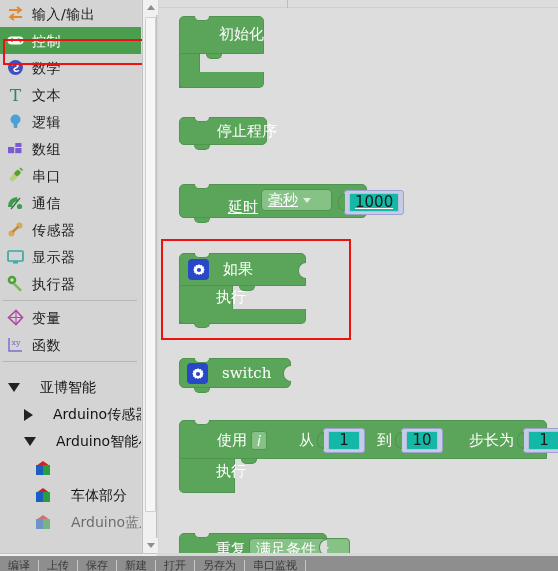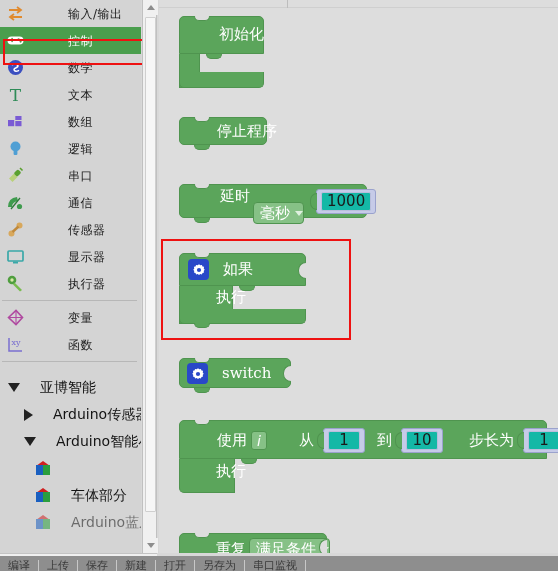--- a/index.html
+++ b/index.html
@@ -37,26 +37,25 @@
     background: #4a9e4d;
   }
   .cat-row.selected .cat-label { color: #ffffff; }
   .cat-icon {
     width: 21px; height: 21px;
     flex: 0 0 21px;
     display: flex; align-items: center; justify-content: center;
     margin-right: 6px;
   }
   .cat-label {
-    font-size: 12px;
+    font-size: 14px;
     color: #1c1c1c;
     font-family: "DejaVu Sans", "Liberation Sans", sans-serif;
     line-height: 1;
     letter-spacing: 0.5px;
-    margin-left: 36px;
   }
 
   .sep {
     height: 1px;
     background: #b7b7b7;
     margin: 3px 4px 3px 2px;
   }
   .gap { height: 9px; }
 
   
@@ -235,22 +234,22 @@
   }
 
   
   .field-dd {
     display: inline-flex;
     align-items: center;
     background: #86c186;
     border: 1px solid #4f944f;
     border-radius: 4px;
     height: 22px;
-    padding: 0 0 0 6px;
-    margin: 13px 3px;
+    padding: 0 20px 0 6px;
+    margin: 4px 3px;
     vertical-align: middle;
   }
   .field-dd .t {
     font-size: 15px; color: #ffffff; line-height: 1; white-space: nowrap;
   }
   .dd-tri {
     width: 0; height: 0;
     margin-left: 5px;
     border-left: 4px solid transparent;
     border-right: 4px solid transparent;
@@ -399,36 +398,36 @@
         <svg width="19" height="19" viewBox="0 0 19 19">
           <text x="9.5" y="15.5" text-anchor="middle" font-family="DejaVu Serif, serif" font-size="17" fill="#2e8b57">T</text>
         </svg>
       </span>
       <span class="cat-label">文本</span>
     </div>
 
     <div class="cat-row">
       <span class="cat-icon">
         <svg width="19" height="19" viewBox="0 0 19 19">
+          <circle cx="9.5" cy="7.5" r="5" fill="#4f9fd4"></circle>
+          <rect x="7.6" y="11.6" width="3.8" height="4.4" rx="1" fill="#4f9fd4"></rect>
+        </svg>
+      </span>
+      <span class="cat-label">逻辑</span>
+    </div>
+
+    <div class="cat-row">
+      <span class="cat-icon">
+        <svg width="19" height="19" viewBox="0 0 19 19">
           <rect x="2" y="8" width="6.2" height="6.2" fill="#7a5bd4"></rect>
           <rect x="9.3" y="4" width="6.2" height="4" fill="#7a5bd4"></rect>
           <rect x="9.3" y="9" width="6.2" height="5.2" fill="#7a5bd4"></rect>
         </svg>
       </span>
       <span class="cat-label">数组</span>
-    </div>
-
-    <div class="cat-row">
-      <span class="cat-icon">
-        <svg width="19" height="19" viewBox="0 0 19 19">
-          <circle cx="9.5" cy="7.5" r="5" fill="#4f9fd4"></circle>
-          <rect x="7.6" y="11.6" width="3.8" height="4.4" rx="1" fill="#4f9fd4"></rect>
-        </svg>
-      </span>
-      <span class="cat-label">逻辑</span>
     </div>
 
     <div class="cat-row">
       <span class="cat-icon">
         <svg width="19" height="19" viewBox="0 0 19 19">
           <path d="M3 15.5 L8 10.5 L11.5 14 L6.5 19 Z" fill="#b9d17a" transform="translate(0,-3)"></path>
           <rect x="9" y="4" width="5" height="6" rx="1.5" fill="#5aa02e" transform="rotate(45 11.5 7)"></rect>
           <path d="M14 2 L16.5 4.5" stroke="#5aa02e" stroke-width="1.6"></path>
         </svg>
       </span>
@@ -584,21 +583,21 @@
 
     <div class="blk" style="left:20px; top:117px; width:88px; height:28px; border-radius:5px;">
       <span class="notch-top"></span>
       <span class="notch-bot" style="top:27px;"></span>
       <span class="blk-text" style="position:absolute; left:9px; top:6px;">停止程序</span>
     </div>
 
     <div class="blk" style="left:20px; top:184px; width:188px; height:34px; border-radius:5px;">
       <span class="notch-top"></span>
       <span class="notch-bot" style="top:33px;"></span>
-      <div style="position:absolute; left:12px; top:4px; display:flex; align-items:flex-start; height:26px;">
+      <div style="position:absolute; left:20px; top:4px; display:flex; align-items:flex-end; height:26px;text-decoration:underline;">
         <span class="blk-text">延时</span>
         <span class="field-dd">
           <span class="t">毫秒</span>
           <span class="dd-tri"></span>
         </span>
         <span class="socket">
           <span class="plug"></span>
           <span class="num-shadow">
             <span class="num-field">1000</span>
           </span>

